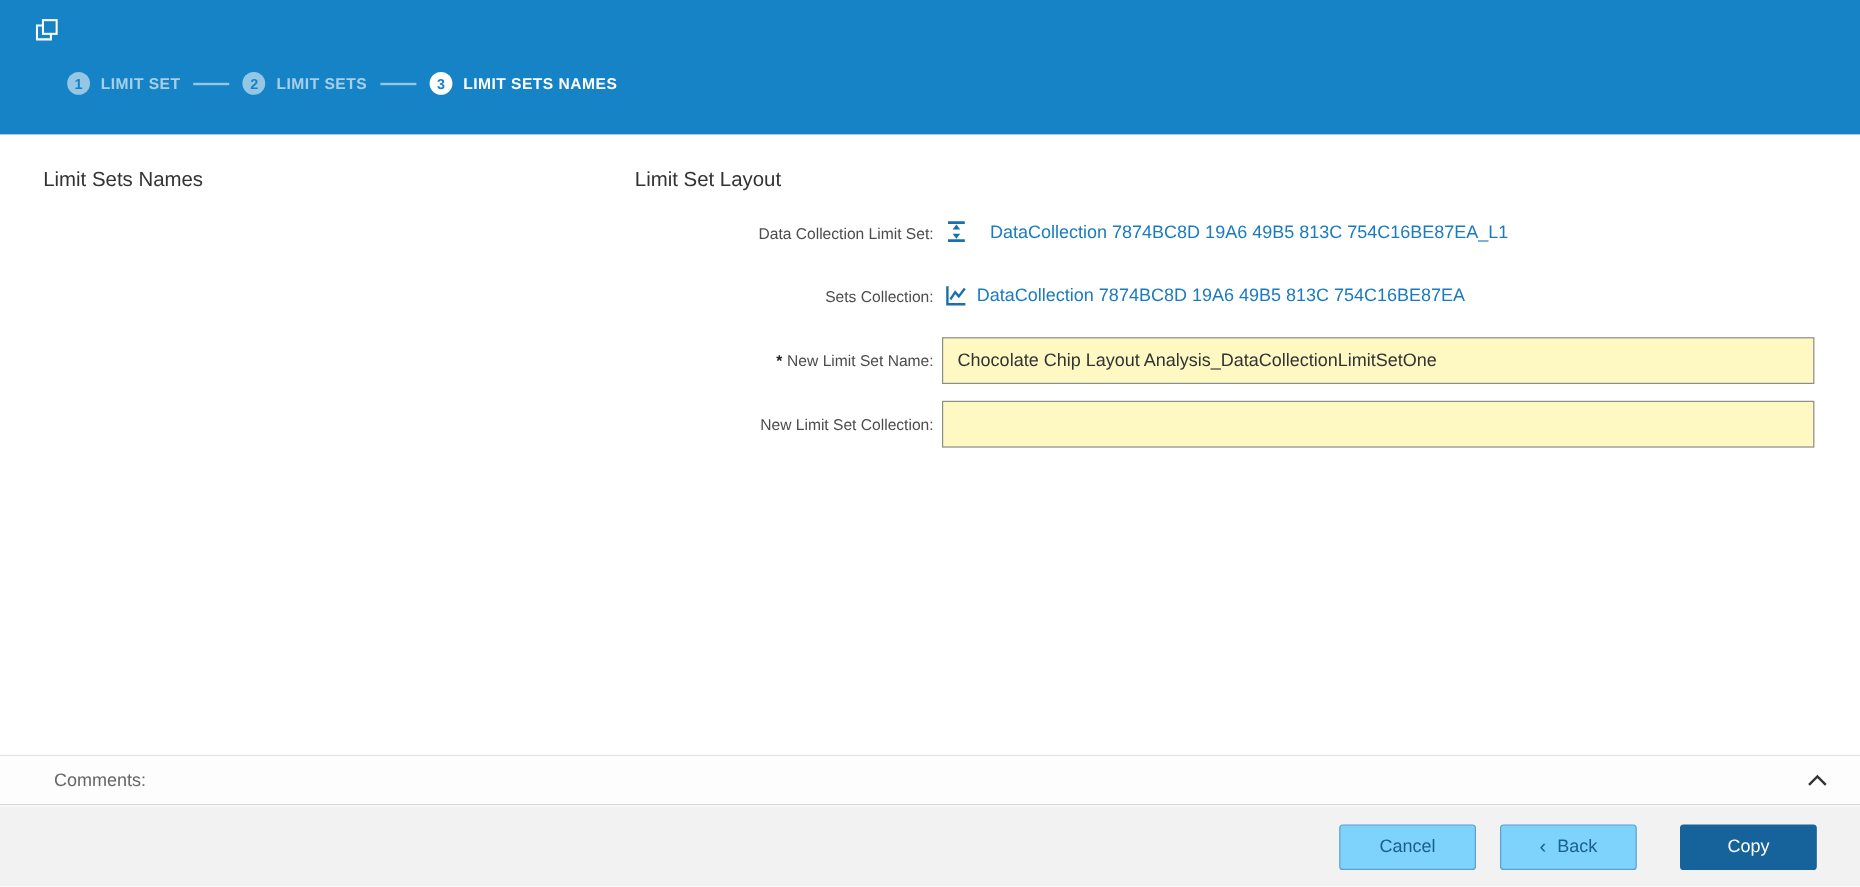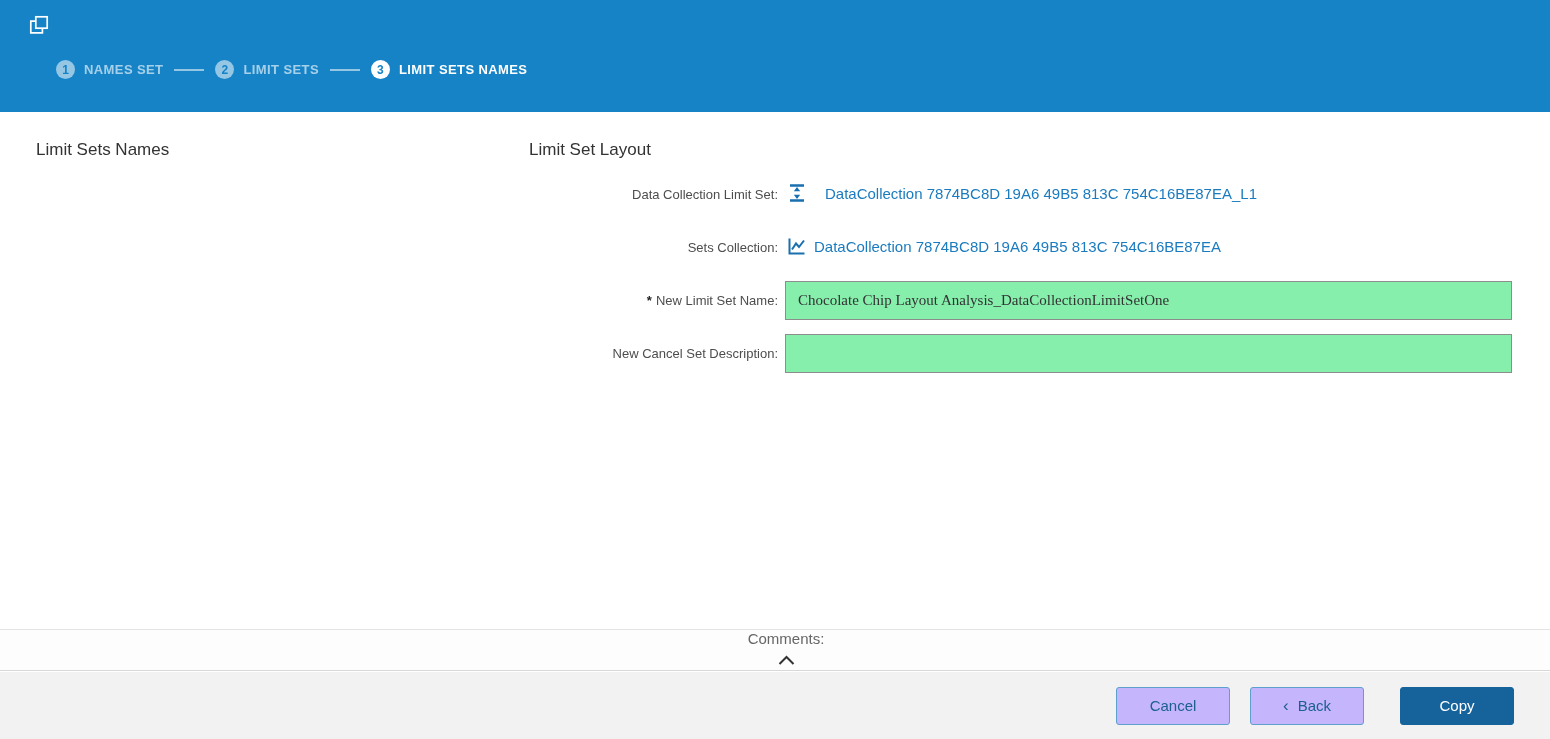--- a/index.html
+++ b/index.html
@@ -31,37 +31,37 @@
               display:flex; align-items:center; padding:0 13px; font-size:14.5px; color:#222; cursor:pointer; }
   .list-row .cell-src { width:232px; white-space:nowrap; overflow:hidden; flex:none; }
   .list-row .cell-tgt { font-weight:bold; white-space:nowrap; overflow:hidden; }
 
   
   .field-label { position:absolute; left:500px; width:278px; text-align:right;
                  font-size:13px; color:#4d4d4d; }
   .required-mark { color:#222; font-weight:bold; margin-right:4px; }
   .field-value { position:absolute; left:788px; display:flex; align-items:center; gap:8px; }
   .link { color:#1a7bbf; font-size:15px; text-decoration:none; cursor:pointer; }
-  .text-input { position:absolute; left:785px; width:727px; height:39px; background:#86efac;
-                border:1px solid #8d8d8d; font-family:Liberation Serif, serif;
+  .text-input { position:absolute; left:785px; width:727px; height:39px; background:#fef9c3;
+                border:1px solid #8d8d8d; font-family:Liberation Sans, sans-serif;
                 font-size:15px; color:#333; padding:12px 12px; }
 
   
   .comments { position:absolute; left:0; right:0; top:629px; height:42px; background:#fdfdfd;
               border-top:1px solid #e3e3e3; border-bottom:1px solid #d8d8d8;
-              display:flex; align-items:center; justify-content:space-between; padding:0 23px 0 45px;flex-direction:column; }
+              display:flex; align-items:center; justify-content:space-between; padding:0 23px 0 45px; }
   .comments-label { font-size:15px; color:#666; }
   .collapse-btn { background:none; border:none; cursor:pointer; padding:4px; display:flex; }
 
   
   .footer { position:absolute; left:0; right:0; top:672px; bottom:0; background:#f2f2f2;
             display:flex; align-items:center; justify-content:flex-end; gap:20px; padding-right:36px; }
   .btn { height:38px; min-width:114px; border-radius:3px; font-family:"Liberation Sans", sans-serif;
          font-size:15px; cursor:pointer; display:flex; align-items:center; justify-content:center; gap:9px; }
-  .btn-secondary { background:#c4b5fd; border:1px solid #5da0cd; color:#1b5f8f; }
+  .btn-secondary { background:#7dd3fc; border:1px solid #5da0cd; color:#1b5f8f; }
   .btn-primary { background:#16639c; border:1px solid #16639c; color:#ffffff; margin-left:16px; }
   .back-chevron { font-size:17px; line-height:1; color:#1b5f8f; }
 
   .icon-svg { display:block; }
 </style>
 </head>
 <body>
 
 <div class="app">
 
@@ -71,21 +71,21 @@
         <svg class="icon-svg" width="20" height="20" viewBox="0 0 20 20">
           <rect x="6.8" y="1.8" width="11.4" height="11.4" fill="none" stroke="#ffffff" stroke-width="1.7"></rect>
           <path d="M6.8 6.2 H1.8 V17.8 H13.4 V13.2" fill="none" stroke="#ffffff" stroke-width="1.7"></path>
         </svg>
       </span>
     </div>
 
     <div class="steps">
       <div class="step done">
         <span class="step-circle">1</span>
-        <span class="step-label">NAMES SET</span>
+        <span class="step-label">LIMIT SET</span>
       </div>
       <div class="step-connector"></div>
       <div class="step done">
         <span class="step-circle">2</span>
         <span class="step-label">LIMIT SETS</span>
       </div>
       <div class="step-connector"></div>
       <div class="step active">
         <span class="step-circle">3</span>
         <span class="step-label">LIMIT SETS NAMES</span>
@@ -118,21 +118,21 @@
       </svg>
     </span>
     <a class="link">DataCollection 7874BC8D 19A6 49B5 813C 754C16BE87EA</a>
   </div>
 
   <div class="field-label" style="top:293px;">
     <span class="required-mark">*</span><span>New Limit Set Name:</span>
   </div>
   <input class="text-input" style="top: 281px;" type="text" value="Chocolate Chip Layout Analysis_DataCollectionLimitSetOne">
 
-  <div class="field-label" style="top:346px;">New Cancel Set Description:</div>
+  <div class="field-label" style="top:346px;">New Limit Set Collection:</div>
   <input class="text-input" style="top: 334px;" type="text">
 
   <div class="comments">
     <span class="comments-label">Comments:</span>
     <button class="collapse-btn">
       <svg class="icon-svg" width="17" height="11" viewBox="0 0 17 11">
         <polyline points="1.5,9 8.5,2 15.5,9" stroke="#333" stroke-width="2" fill="none"></polyline>
       </svg>
     </button>
   </div>

